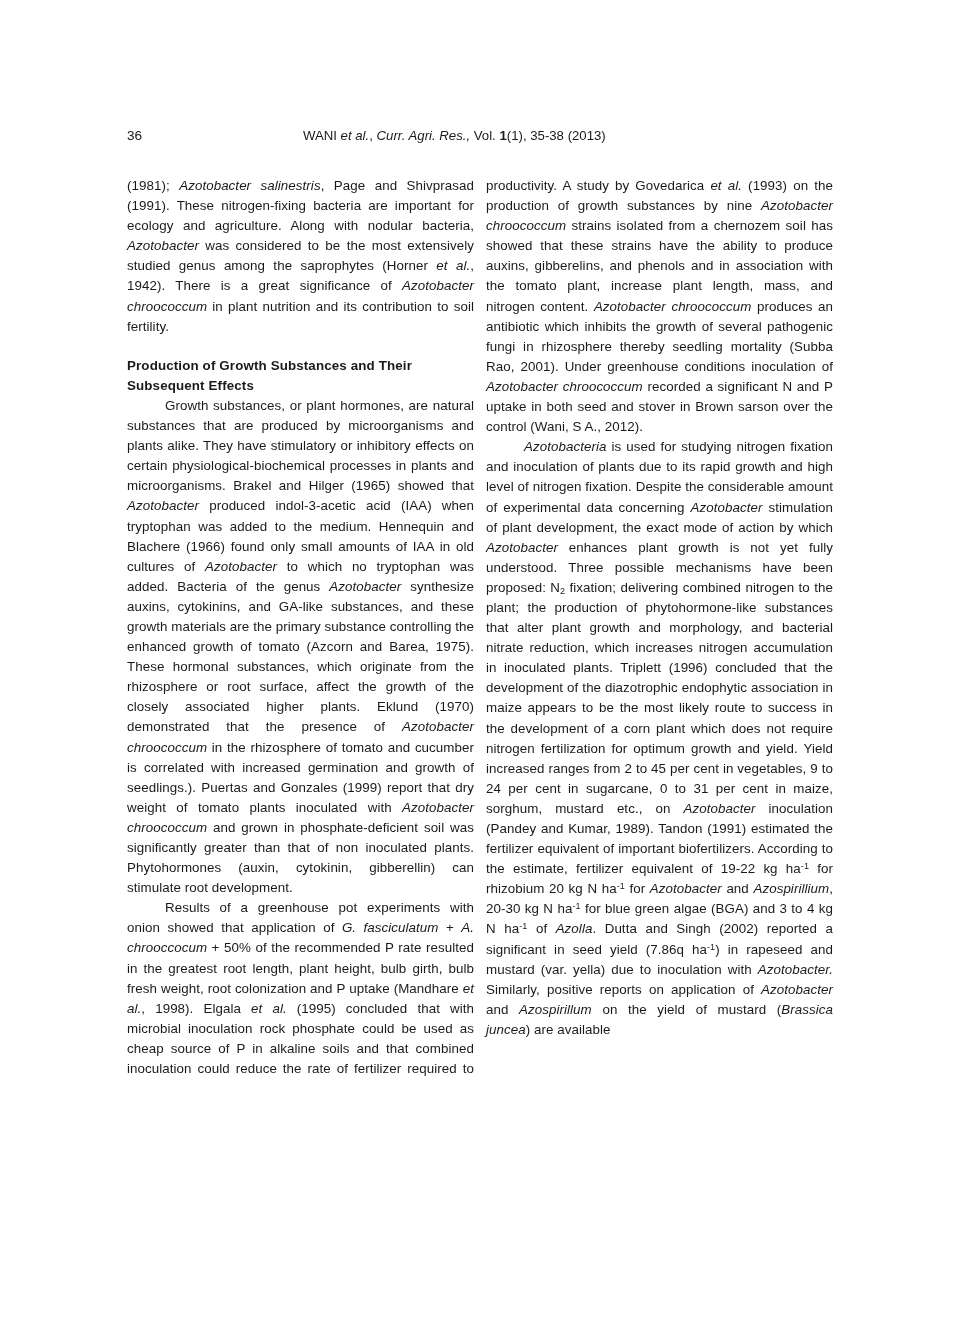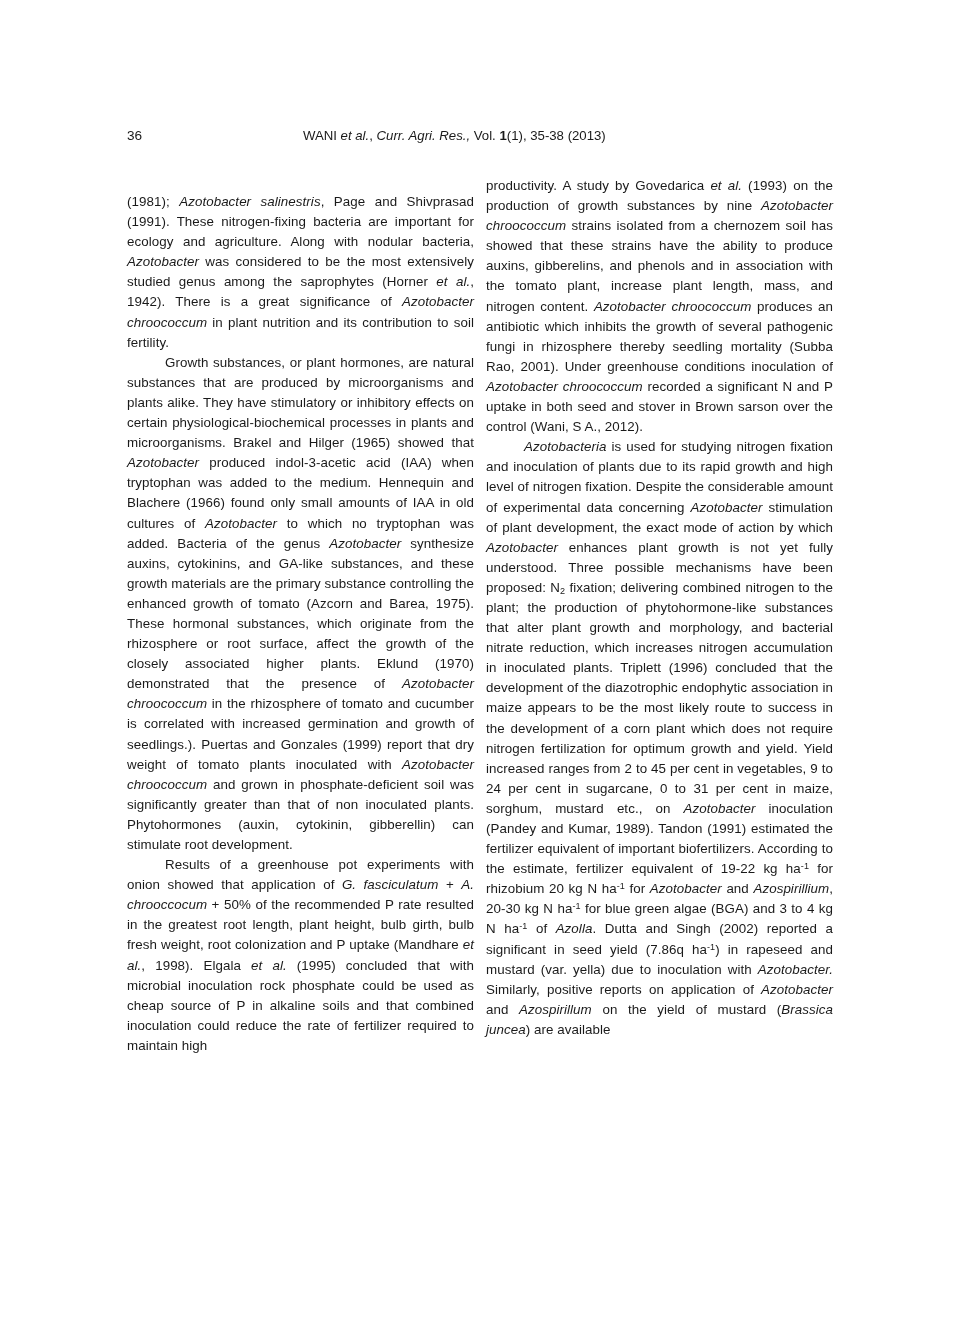--- a/index.html
+++ b/index.html
@@ -49,21 +49,21 @@
     top: 176px;
     width: 706px;
     height: 1060px;
     display: flex;
     gap: 0;
   }
   .col {
     width: 347px;
     box-sizing: border-box;
   }
-  .col.left  { margin-right: 12px; margin-top: 16px; }
+  .col.left  { margin-right: 12px; }
 
   p.para {
     margin: 0;
     font-size: 13.35px;
     line-height: 20.1px;
     text-align: justify;
     text-justify: inter-word;
     letter-spacing: 0.005em;
     hyphens: none;
   }
@@ -95,20 +95,21 @@
   <div class="running-head">
     <span class="folio">36</span><span class="cite"><span>WANI </span><i>et al.</i><span>, </span><i>Curr. Agri. Res.,</i><span> Vol. </span><b>1</b><span>(1), </span><span>35-38 </span><span>(2013)</span></span>
   </div>
 
   <div class="columns">
 
     <div class="col left">
 
       <p class="para"><span>(1981); </span><i>Azotobacter salinestris</i><span>, Page and Shivprasad (1991). These nitrogen-fixing bacteria are important for ecology and agriculture. Along with nodular bacteria, </span><i>Azotobacter</i><span> was considered to be the most extensively studied genus among the saprophytes (Horner </span><i>et al.</i><span>, 1942). There is a great significance of </span><i>Azotobacter chroococcum</i><span> in plant nutrition and its contribution to soil fertility.</span></p>
 
+      <h2 class="heading gap-before">Production of Growth Substances and Their Subsequent Effects</h2>
 
       <p class="para indent"><span>Growth substances, or plant hormones, are natural substances that are produced by microorganisms and plants alike. They have stimulatory or inhibitory effects on certain physiological-biochemical processes in plants and microorganisms. Brakel and Hilger (1965) showed that </span><i>Azotobacter</i><span> produced indol-3-acetic acid (IAA) when tryptophan was added to the medium. Hennequin and Blachere (1966) found only small amounts of IAA in old cultures of </span><i>Azotobacter</i><span> to which no tryptophan was added. Bacteria of the genus </span><i>Azotobacter</i><span> synthesize auxins, cytokinins, and GA-like substances, and these growth materials are the primary substance controlling the enhanced growth of tomato (Azcorn and Barea, 1975). These hormonal substances, which originate from the rhizosphere or root surface, affect the growth of the closely associated higher plants. Eklund (1970) demonstrated that the presence of </span><i>Azotobacter chroococcum</i><span> in the rhizosphere of tomato and cucumber is correlated with increased germination and growth of seedlings.). Puertas and Gonzales (1999) report that dry weight of tomato plants inoculated with </span><i>Azotobacter chroococcum</i><span> and grown in phosphate-deficient soil was significantly greater than that of non inoculated plants. Phytohormones (auxin, cytokinin, gibberellin) can stimulate root development.</span></p>
 
       <p class="para indent gap-before"><span>Results of a greenhouse pot experiments with onion showed that application of </span><i>G. fasciculatum</i><span> + </span><i>A. chrooccocum</i><span> + 50% of the recommended P rate resulted in the greatest root length, plant height, bulb girth, bulb fresh weight, root colonization and P uptake (Mandhare </span><i>et al.</i><span>, 1998). Elgala </span><i>et al.</i><span> (1995) concluded that with microbial inoculation rock phosphate could be used as cheap source of P in alkaline soils and that combined inoculation could reduce the rate of fertilizer required to maintain high</span></p>
 
     </div>
 
     <div class="col right">
 
       <p class="para"><span>productivity. A study by Govedarica </span><i>et al.</i><span> (1993) on the production of growth substances by nine </span><i>Azotobacter chroococcum</i><span> strains isolated from a chernozem soil has showed that these strains have the ability to produce auxins, gibberelins, and phenols and in association with the tomato plant, increase plant length, mass, and nitrogen content. </span><i>Azotobacter chroococcum</i><span> produces an antibiotic which inhibits the growth of several pathogenic fungi in rhizosphere thereby seedling mortality (Subba Rao, 2001). Under greenhouse conditions inoculation of </span><i>Azotobacter chroococcum</i><span> recorded a significant N and P uptake in both seed and stover in Brown sarson over the control (Wani, S A., 2012).</span></p>

